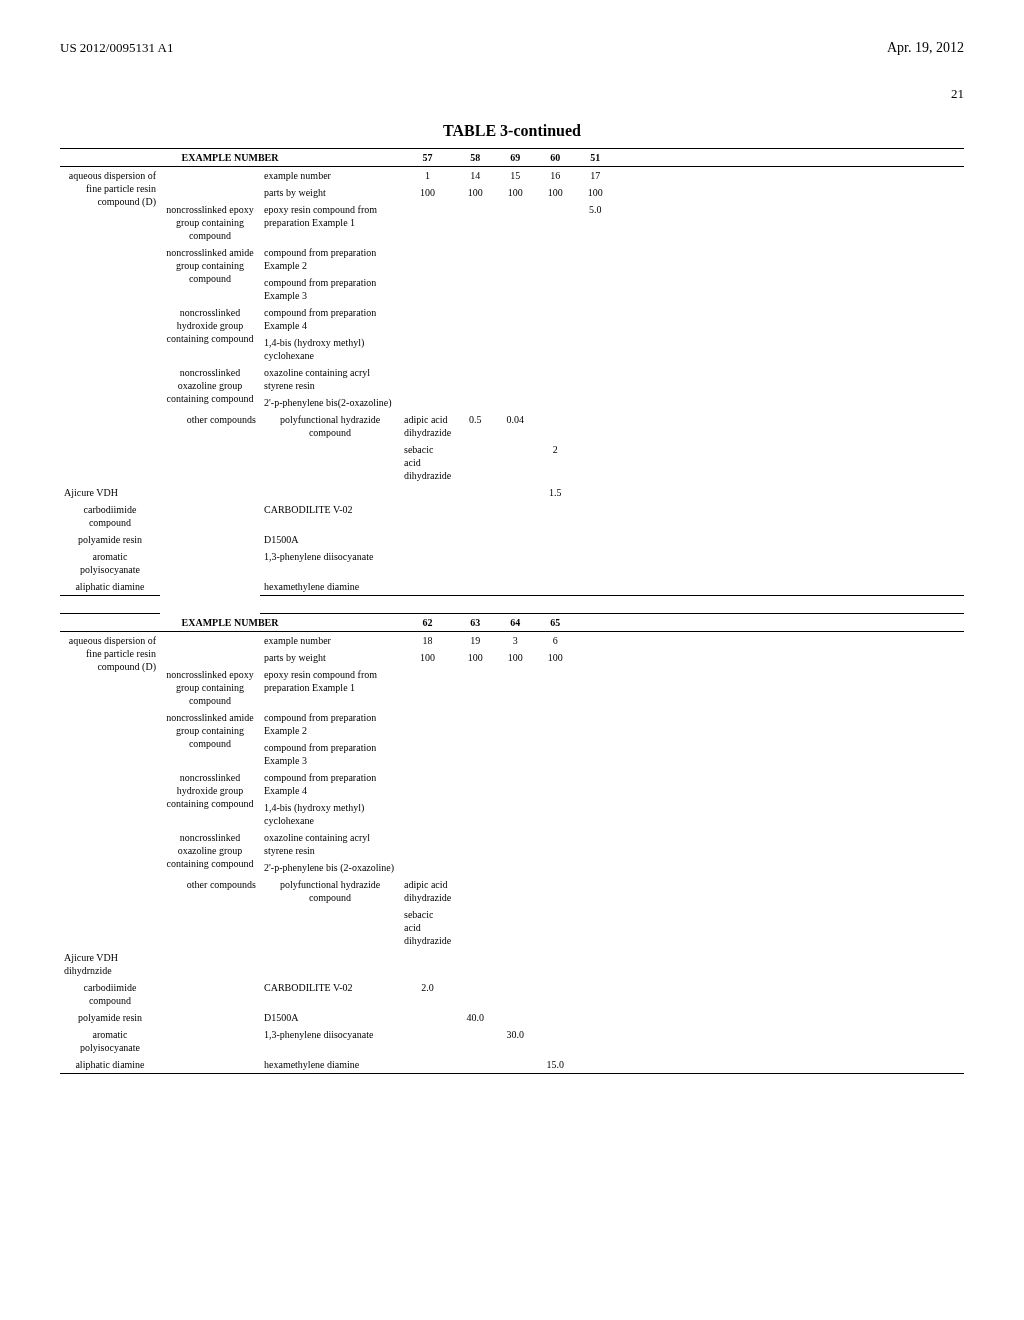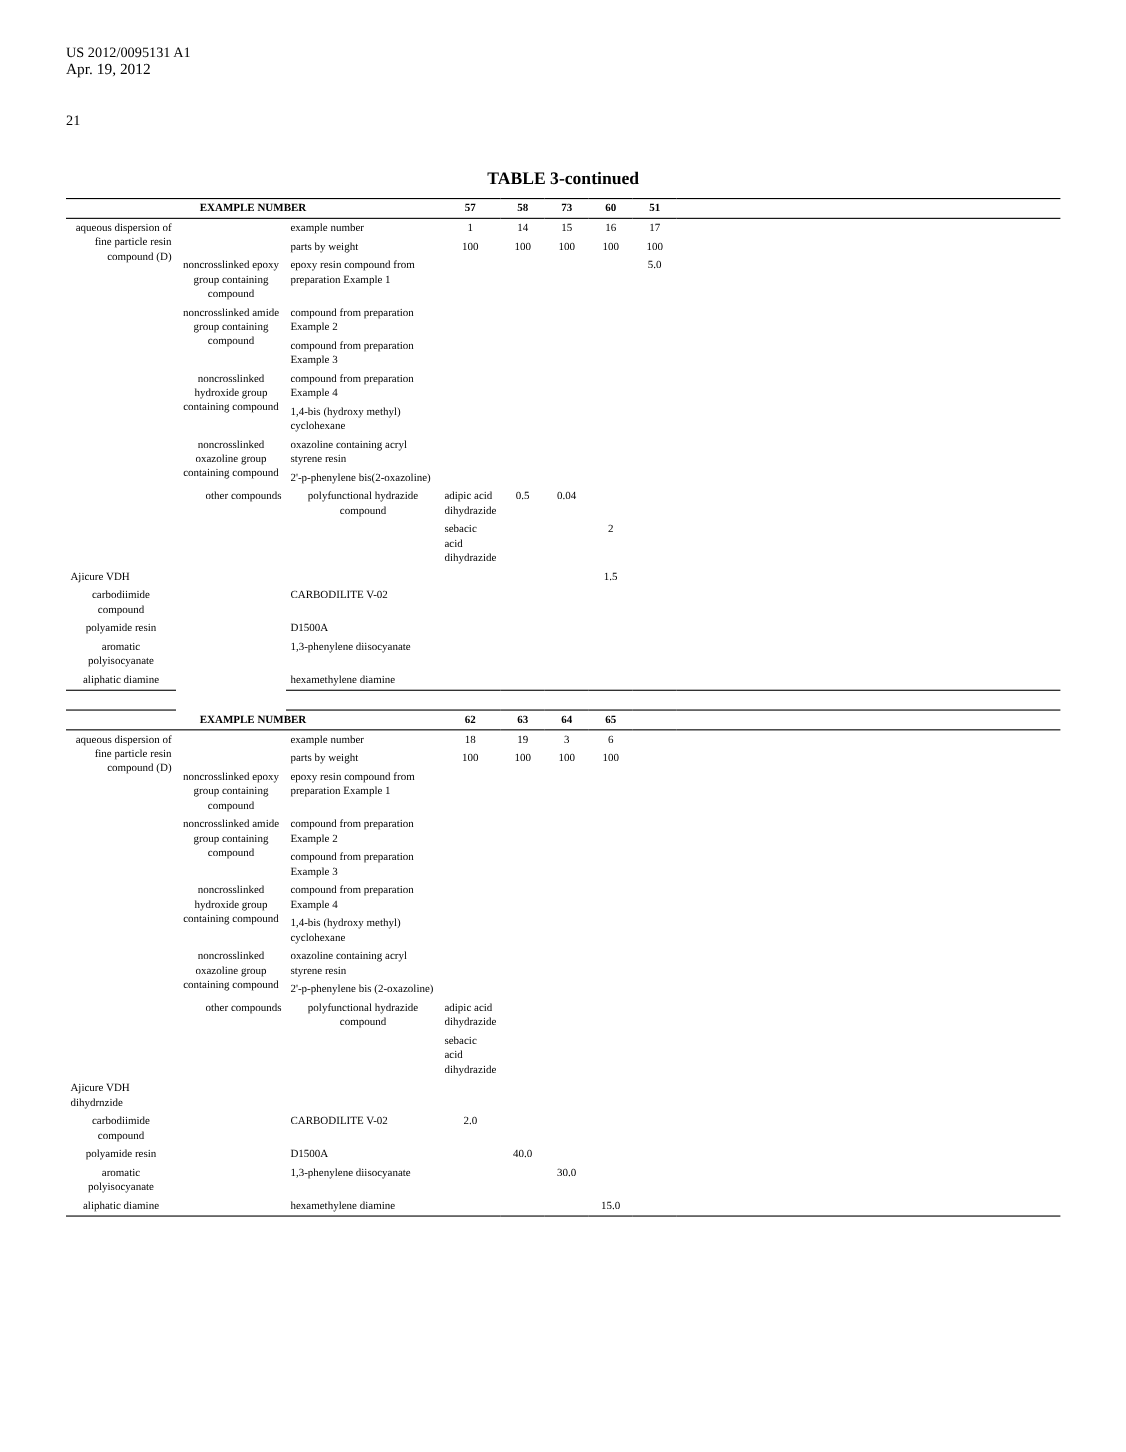--- a/index.html
+++ b/index.html
@@ -10,31 +10,30 @@
       color: #000;
       width: 1024px;
       min-height: 1320px;
       padding: 40px 60px;
     }
     .page-header {
       display: flex;
       justify-content: space-between;
       align-items: flex-start;
       margin-bottom: 30px;
-      flex-direction: column;
     }
     .patent-number {
       font-size: 13px;
     }
     .patent-date {
       font-size: 14px;
     }
     .page-center {
-      text-align: left;
-      margin-bottom: 36px;
+      text-align: right;
+      margin-bottom: 20px;
     }
     .page-number {
       font-size: 13px;
     }
     .table-title {
       text-align: center;
       font-size: 16px;
       font-weight: bold;
       margin-bottom: 8px;
     }
@@ -93,21 +92,21 @@
 
 <div class="table-title">TABLE 3-continued</div>
 
 <table>
   <tbody>
 
     <tr class="border-top border-bottom header-row">
       <td colspan="3" class="label-col3">EXAMPLE NUMBER</td>
       <td class="num-cell num-col">57</td>
       <td class="num-cell num-col">58</td>
-      <td class="num-cell num-col">73</td>
+      <td class="num-cell num-col">69</td>
       <td class="num-cell num-col">60</td>
       <td class="num-cell num-col">51</td>
     </tr>
 
     <tr>
       <td rowspan="12" class="label-col1">aqueous dispersion of fine particle resin compound (D)</td>
       <td rowspan="2" class="label-col2"></td>
       <td class="label-col3">example number</td>
       <td class="num-cell">1</td>
       <td class="num-cell">14</td>

